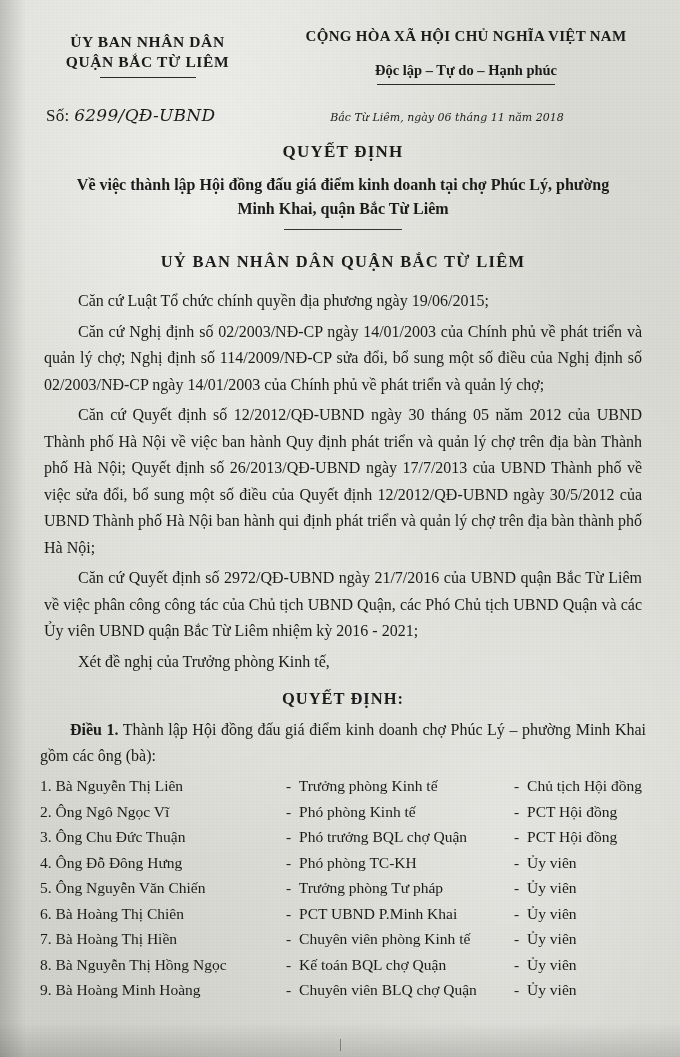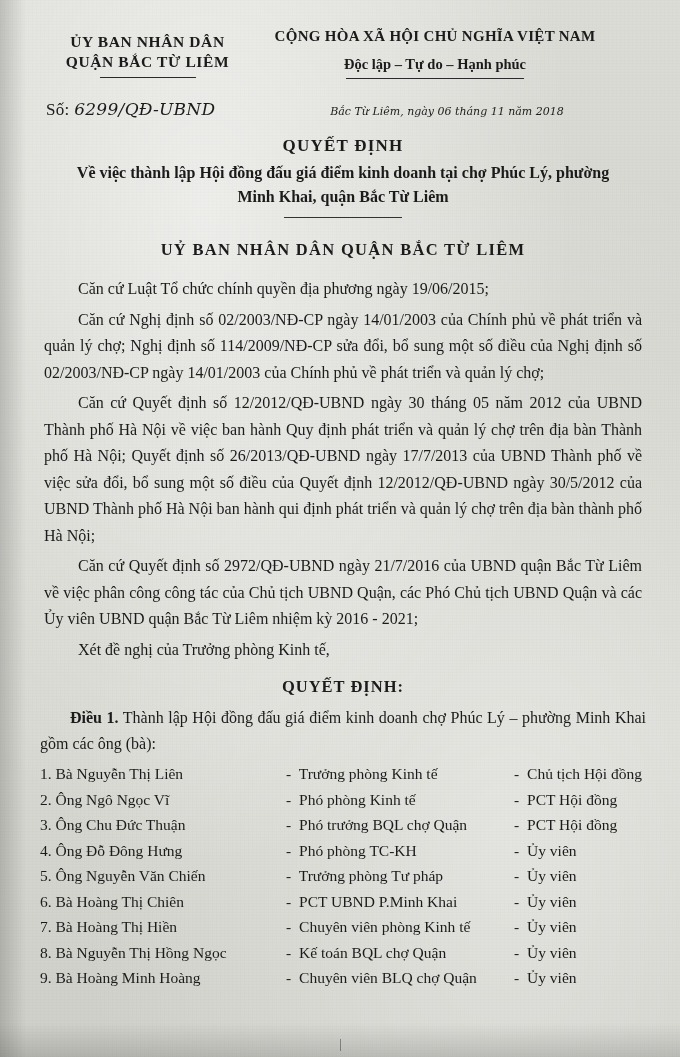--- a/index.html
+++ b/index.html
@@ -47,20 +47,21 @@
     position: relative;
     padding: 26px 34px 10px 40px;
     box-sizing: border-box;
     height: 100%;
   }
 
   
   .header {
     display: flex;
     align-items: flex-start;
+    justify-content: space-between;
   }
   .org {
     width: 215px;
     text-align: center;
     padding-top: 6px;
   }
   .org-line1, .org-line2 {
     font-weight: bold;
     letter-spacing: .6px;
     font-size: 15.5px;
@@ -81,21 +82,21 @@
     font-weight: bold;
     font-size: 15px;
     letter-spacing: .3px;
     line-height: 20px;
     white-space: nowrap;
   }
   .nat-line2 {
     font-weight: bold;
     font-size: 14.5px;
     line-height: 21px;
-    margin-top: 8px;
+    margin-top: 14px;
   }
   .national .rule { width: 178px; margin-top: 3px;}
 
   
   .numrow {
     display: flex;
     align-items: baseline;
     margin-top: 20px;
   }
   .num {
@@ -127,21 +128,21 @@
     font-weight: bold;
     font-size: 17px;
     letter-spacing: 1.2px;
     margin-top: 16px;
   }
   .subject {
     text-align: center;
     font-weight: bold;
     font-size: 16px;
     line-height: 24px;
-    margin-top: 5px;
+    margin-top: 11px;
     padding: 0 32px;
   }
   .center-rule {
     width: 118px;
     height: 1px;
     background: #333;
     margin: 8px auto 0 auto;
   }
   .issuer {
     text-align: center;

